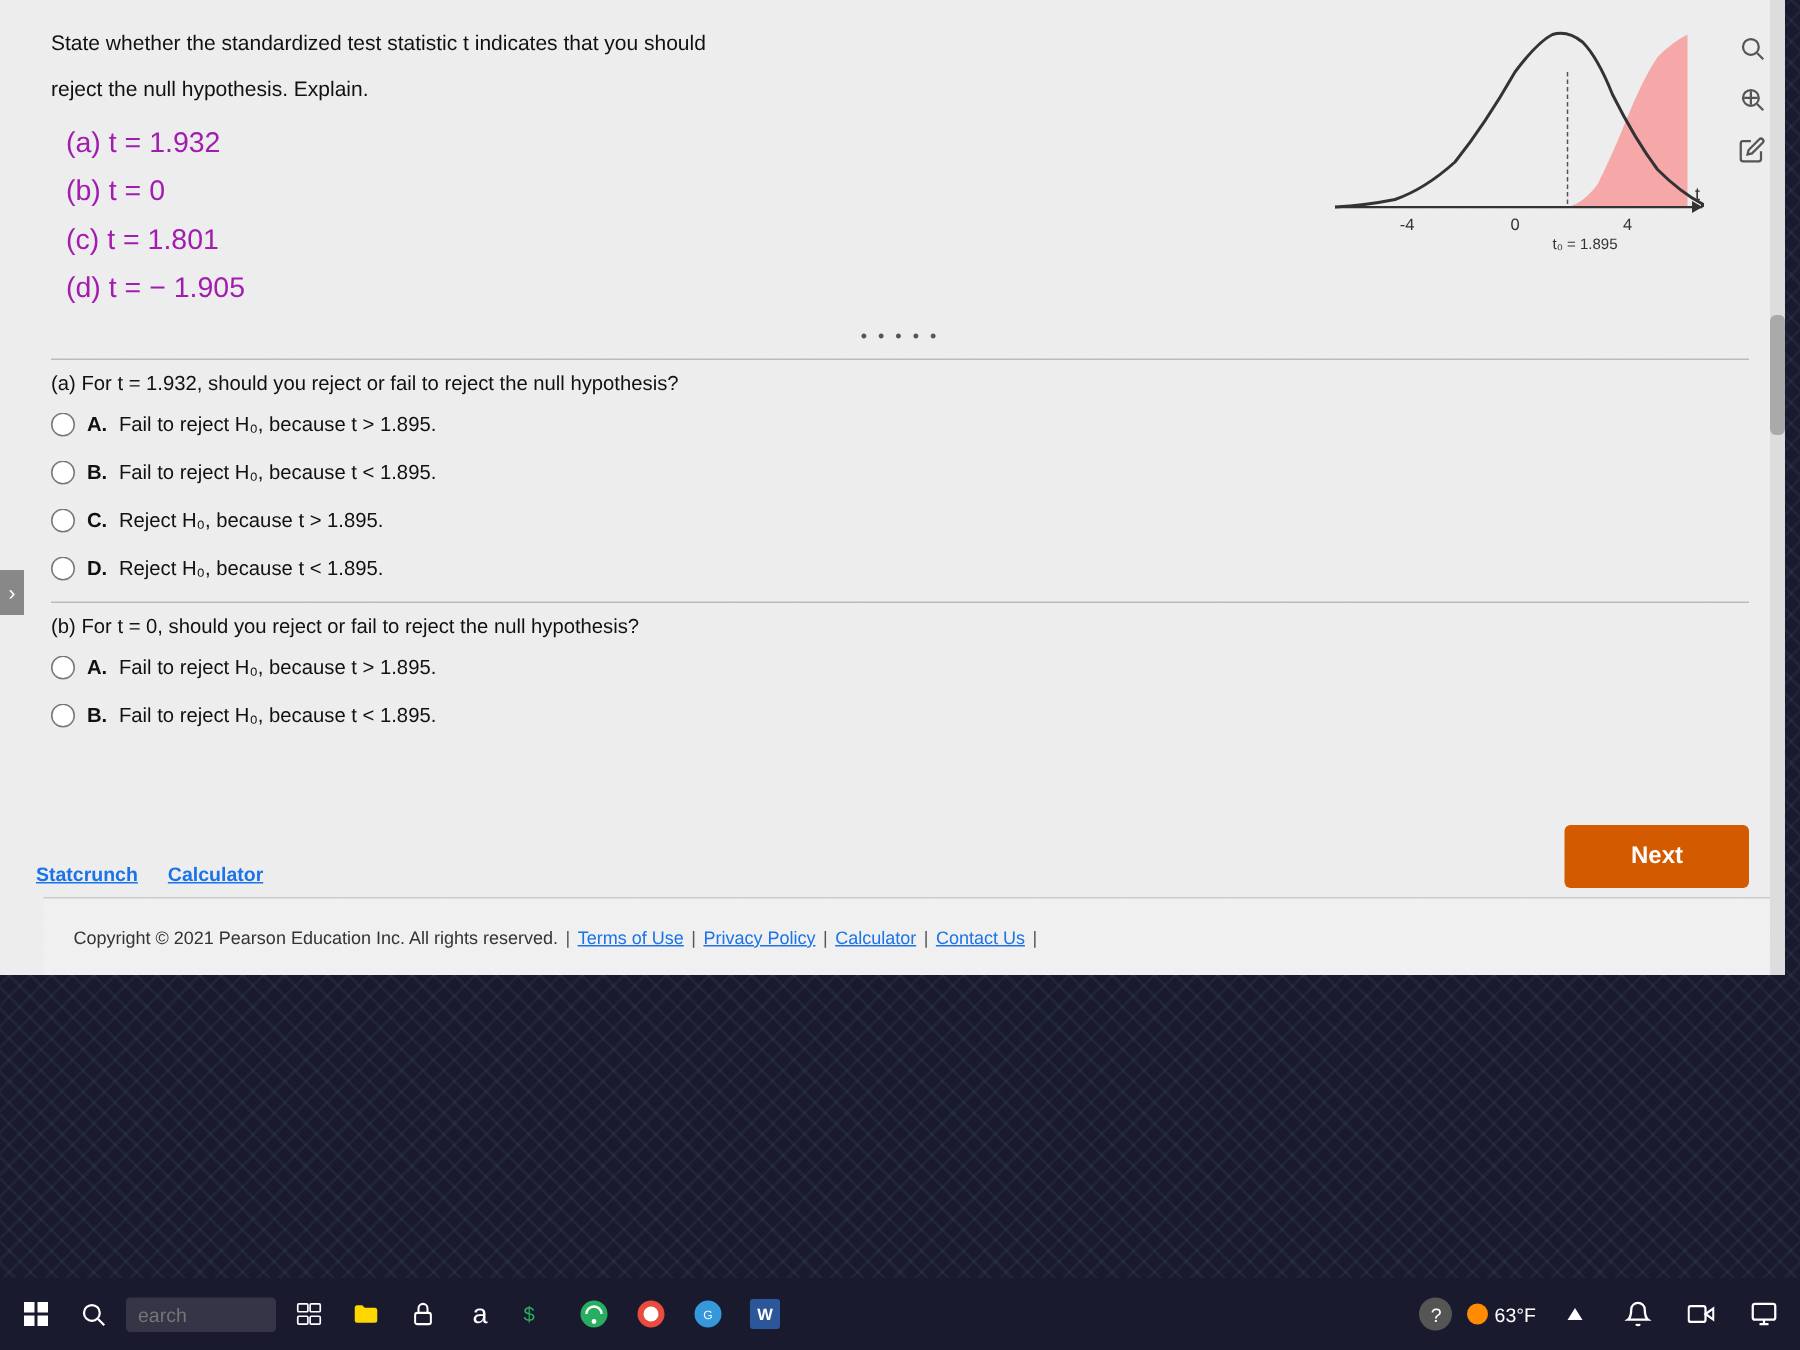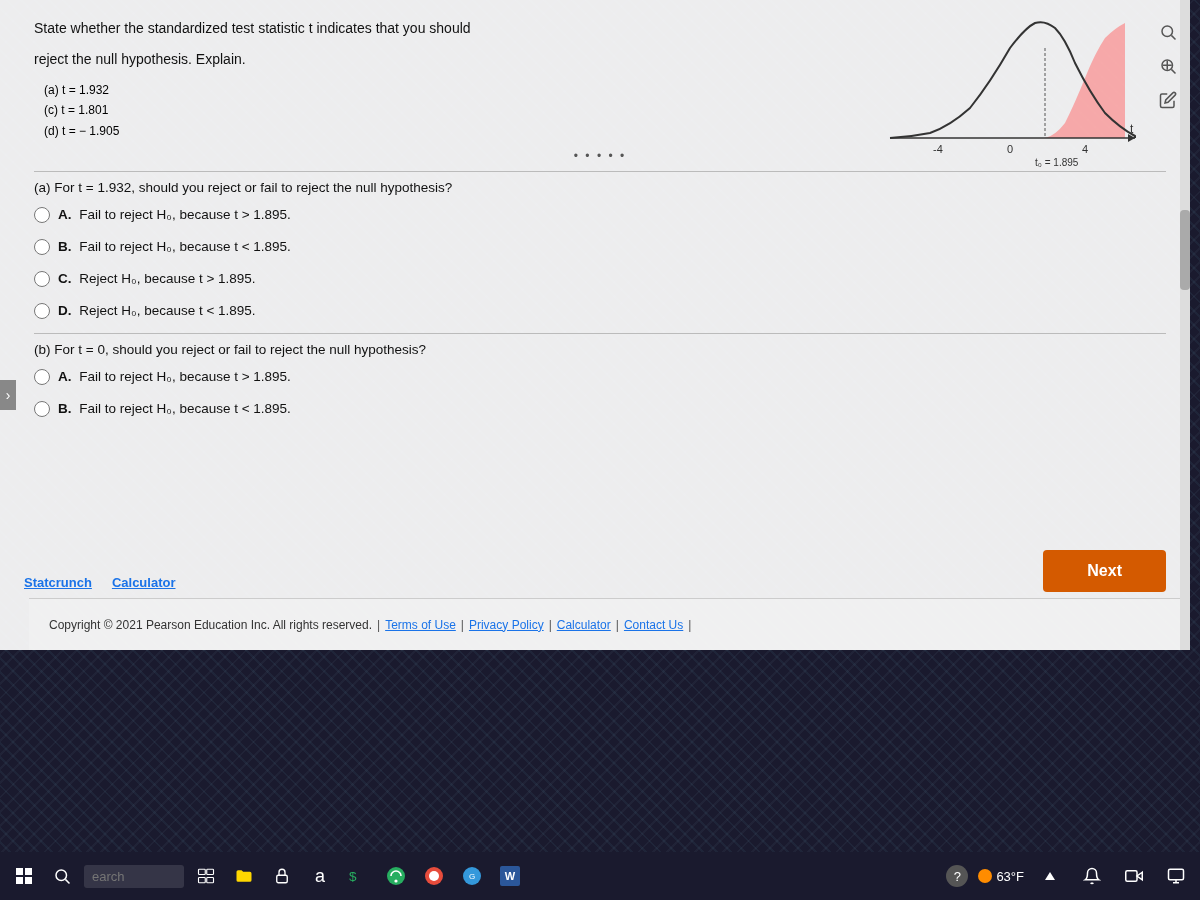--- a/index.html
+++ b/index.html
@@ -48,22 +48,22 @@
 
     .question-header {
       font-size: 14px;
       color: #111;
       line-height: 1.5;
       margin-bottom: 10px;
       font-weight: 500;
     }
 
     .sub-values {
-      font-size: 12px;
-      color: #000000;
+      font-size: 19px;
+      color: #a21caf;
       line-height: 1.7;
       margin-left: 10px;
       margin-bottom: 8px;
     }
 
     
     .graph-container {
       position: absolute;
       top: 18px;
       right: 30px;
@@ -299,20 +299,21 @@
 <div class="bg-overlay"></div>
 
 <div class="main-content">
 
   <div style="position:relative; padding-right: 320px;">
     <p class="question-header">State whether the standardized test statistic t indicates that you should</p>
     <p class="question-header">reject the null hypothesis. Explain.</p>
 
     <div class="sub-values">
       <div>(a) t = 1.932</div>
+      <div>(b) t = 0</div>
       <div>(c) t = 1.801</div>
       <div>(d) t = − 1.905</div>
     </div>
   </div>
 
   <div class="graph-container">
     <svg width="260" height="150" viewBox="0 0 260 150">
 
       <defs>
         <clipPath id="right-tail-clip">

